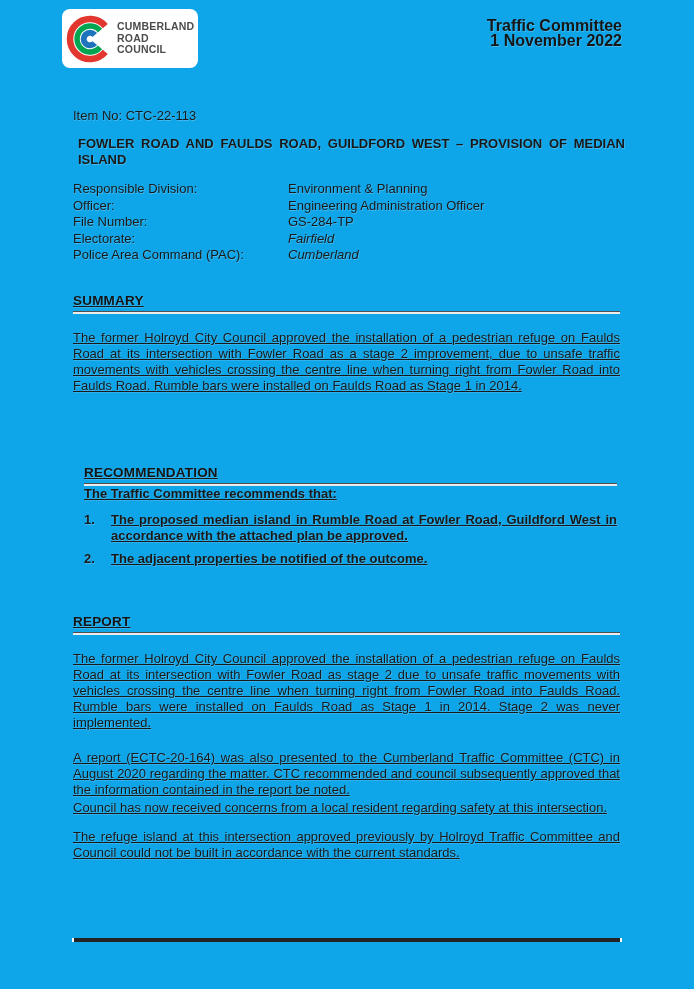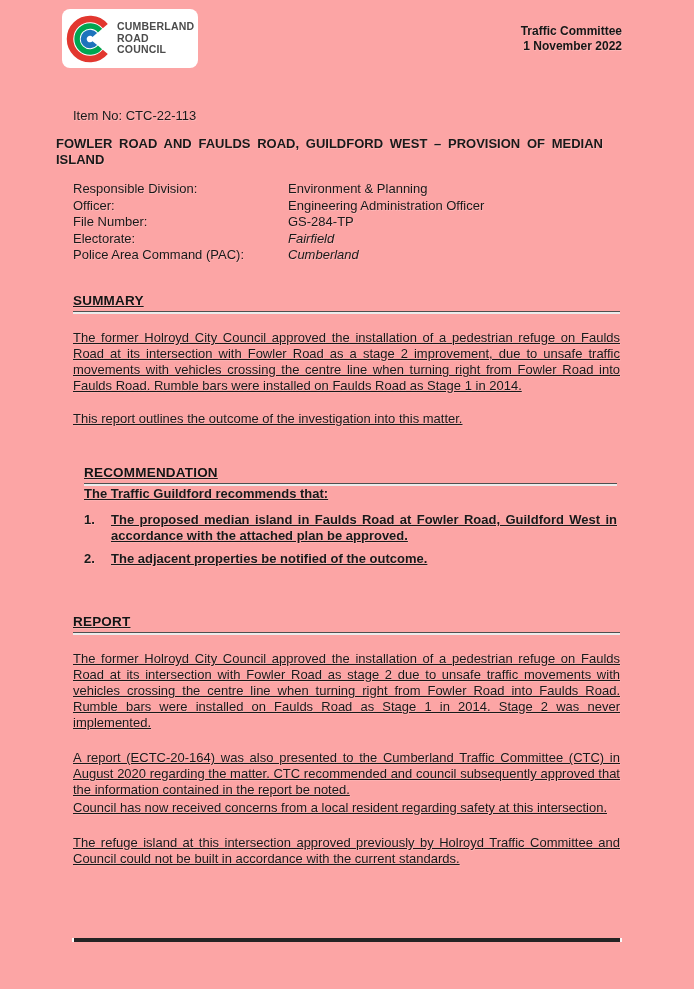--- a/index.html
+++ b/index.html
@@ -4,48 +4,48 @@
 <style>
   html,body{margin:0;padding:0;}
   body{
     width:694px;height:989px;
     background:#7f7f7f;
     font-family:"Liberation Sans", sans-serif;
     -webkit-font-smoothing:antialiased;
   }
   .page{
     position:relative;width:694px;height:989px;overflow:hidden;
-    background:#fca5a5;
+    background:#0ea5e9;
     color:#191919;
     font-size:13px;line-height:16px;
   }
   .scan-text{ text-shadow:0.6px 0.6px 0 rgba(255,255,255,0.22); }
 
   
   .logo-box{
     position:absolute;left:62px;top:9px;width:136px;height:59px;
     background:#ffffff;border-radius:8px;
     display:flex;align-items:center;
   }
   .logo-mark{margin-left:3px;flex:0 0 auto;}
   .logo-text{
     margin-left:2px;
     font-size:10.5px;line-height:11.5px;font-weight:700;
     color:#4c4c4c;letter-spacing:0.2px;
   }
   .header-right{
-    position:absolute;right:72px;top:24px;
-    text-align:right;font-weight:700;font-size:12px;line-height:15px;
+    position:absolute;right:72px;top:18px;
+    text-align:right;font-weight:700;font-size:16px;line-height:15px;
     color:#161616;
   }
 
   
   .item-no{position:absolute;left:73px;top:108px;width:547px;}
   .doc-title{
-    position:absolute;left:56px;top:136px;width:547px;
+    position:absolute;left:78px;top:136px;width:547px;
     font-weight:700;text-align:justify;
   }
   .meta{
     position:absolute;left:73px;top:181px;width:547px;
     display:grid;grid-template-columns:215px 1fr;
     line-height:16.5px;
   }
   .meta .val.italic{font-style:italic;}
 
   h2{
@@ -68,21 +68,21 @@
     position:relative;margin-top:10px;padding-left:27px;
     font-weight:700;text-align:justify;
   }
   .rec-item + .rec-item{margin-top:7px;}
   .rec-item .num{position:absolute;left:0;top:0;}
 
   .sec-report{top:614px;}
   .sec-report .p1{margin-top:16px;}
   .sec-report .p2{margin-top:19px;}
   .sec-report .p3{margin-top:2px;}
-  .sec-report .p4{margin-top:19px;}
+  .sec-report .p4{margin-top:13px;}
 
   .bottom-rule{
     position:absolute;left:72px;top:938px;width:546px;height:4px;
     background:#242424;
     border-left:2px solid #fafafa;border-right:2px solid #fafafa;
   }
 </style>
 </head>
 <body>
 
@@ -119,30 +119,29 @@
     <div class="lbl">Electorate:</div>
     <div class="val italic">Fairfield</div>
     <div class="lbl">Police Area Command (PAC):</div>
     <div class="val italic">Cumberland</div>
   </div>
 
   <div class="section sec-summary">
     <h2>SUMMARY</h2>
     <div class="rule"></div>
     <p class="p1">The former Holroyd City Council approved the installation of a pedestrian refuge on Faulds Road at its intersection with Fowler Road as a stage 2 improvement, due to unsafe traffic movements with vehicles crossing the centre line when turning right from Fowler Road into Faulds Road. Rumble bars were installed on Faulds Road as Stage 1 in 2014.</p>
-    <p class="p2">This report outlines the outcome of the investigation into this matter.</p>
   </div>
 
   <div class="section sec-recommendation">
     <h2>RECOMMENDATION</h2>
     <div class="rule"></div>
-    <p class="rec-intro">The Traffic Guildford recommends that:</p>
+    <p class="rec-intro">The Traffic Committee recommends that:</p>
     <div class="rec-item">
       <span class="num">1.</span>
-      <span>The proposed median island in Faulds Road at Fowler Road, Guildford West in accordance with the attached plan be approved.</span>
+      <span>The proposed median island in Rumble Road at Fowler Road, Guildford West in accordance with the attached plan be approved.</span>
     </div>
     <div class="rec-item">
       <span class="num">2.</span>
       <span>The adjacent properties be notified of the outcome.</span>
     </div>
   </div>
 
   <div class="section sec-report">
     <h2>REPORT</h2>
     <div class="rule"></div>

